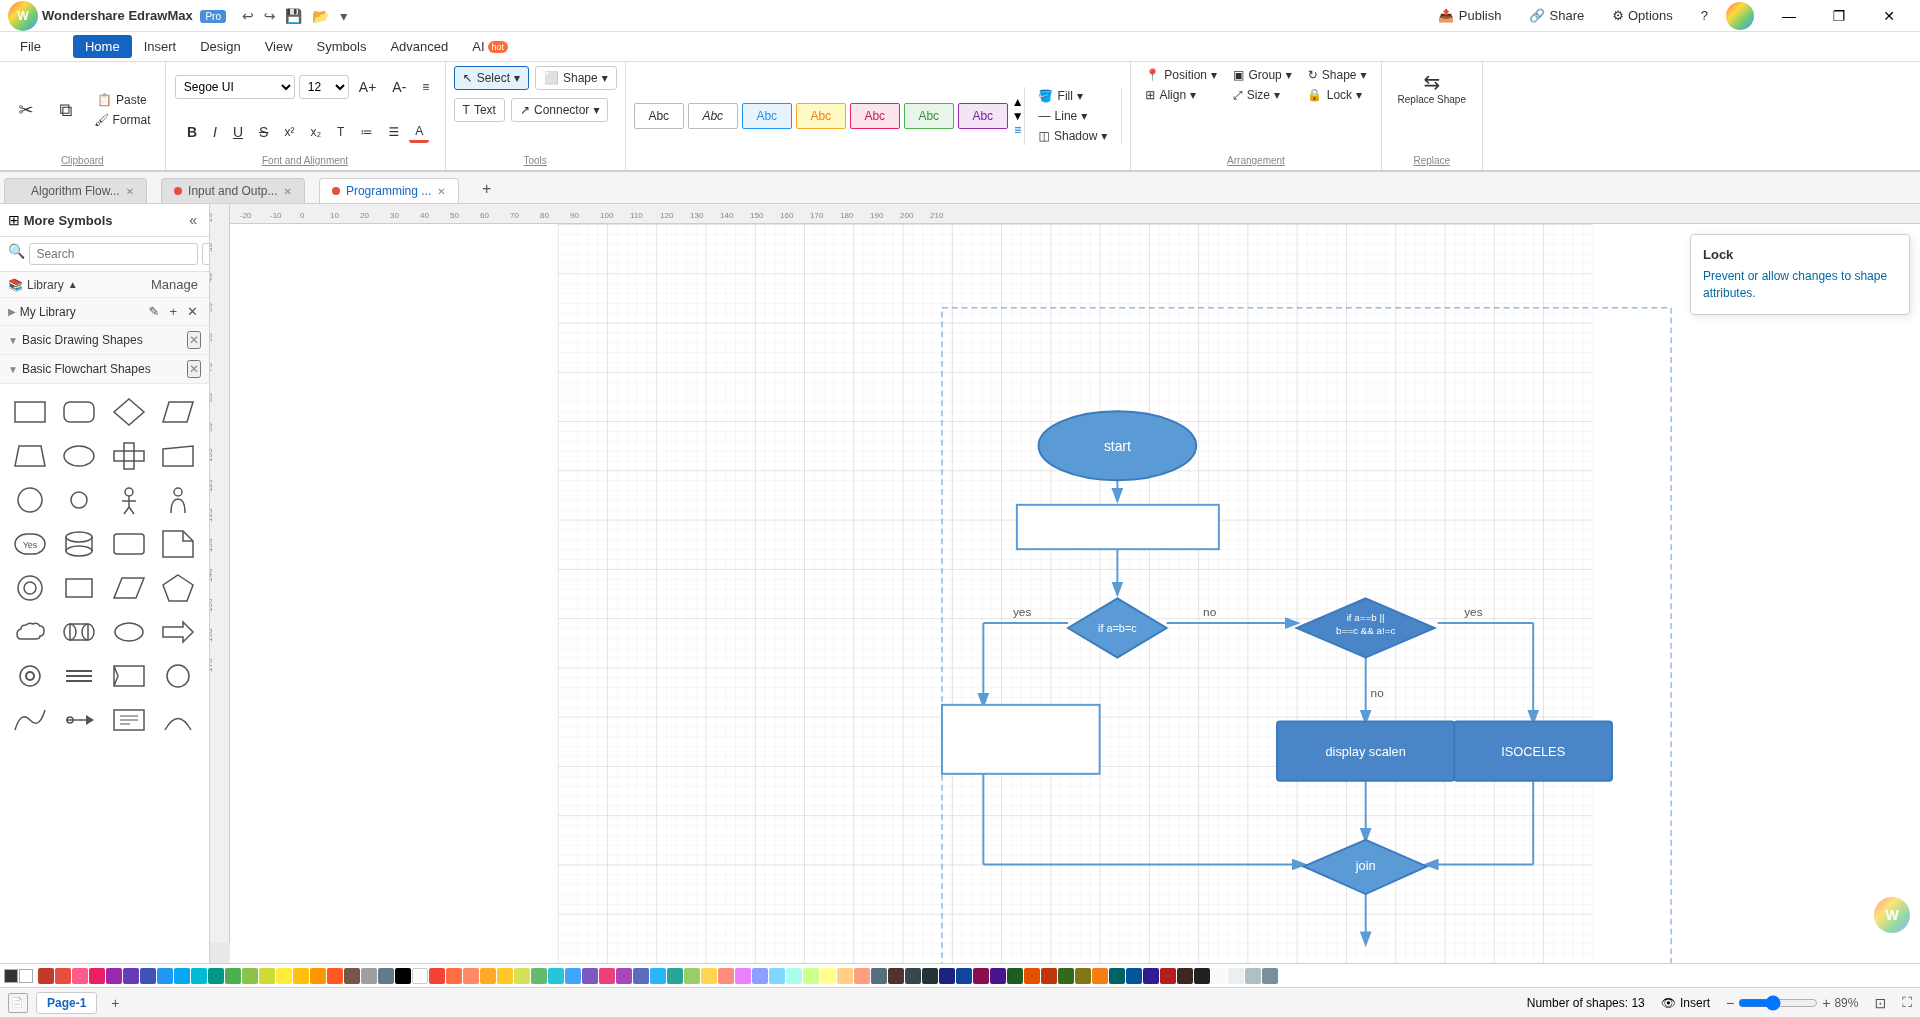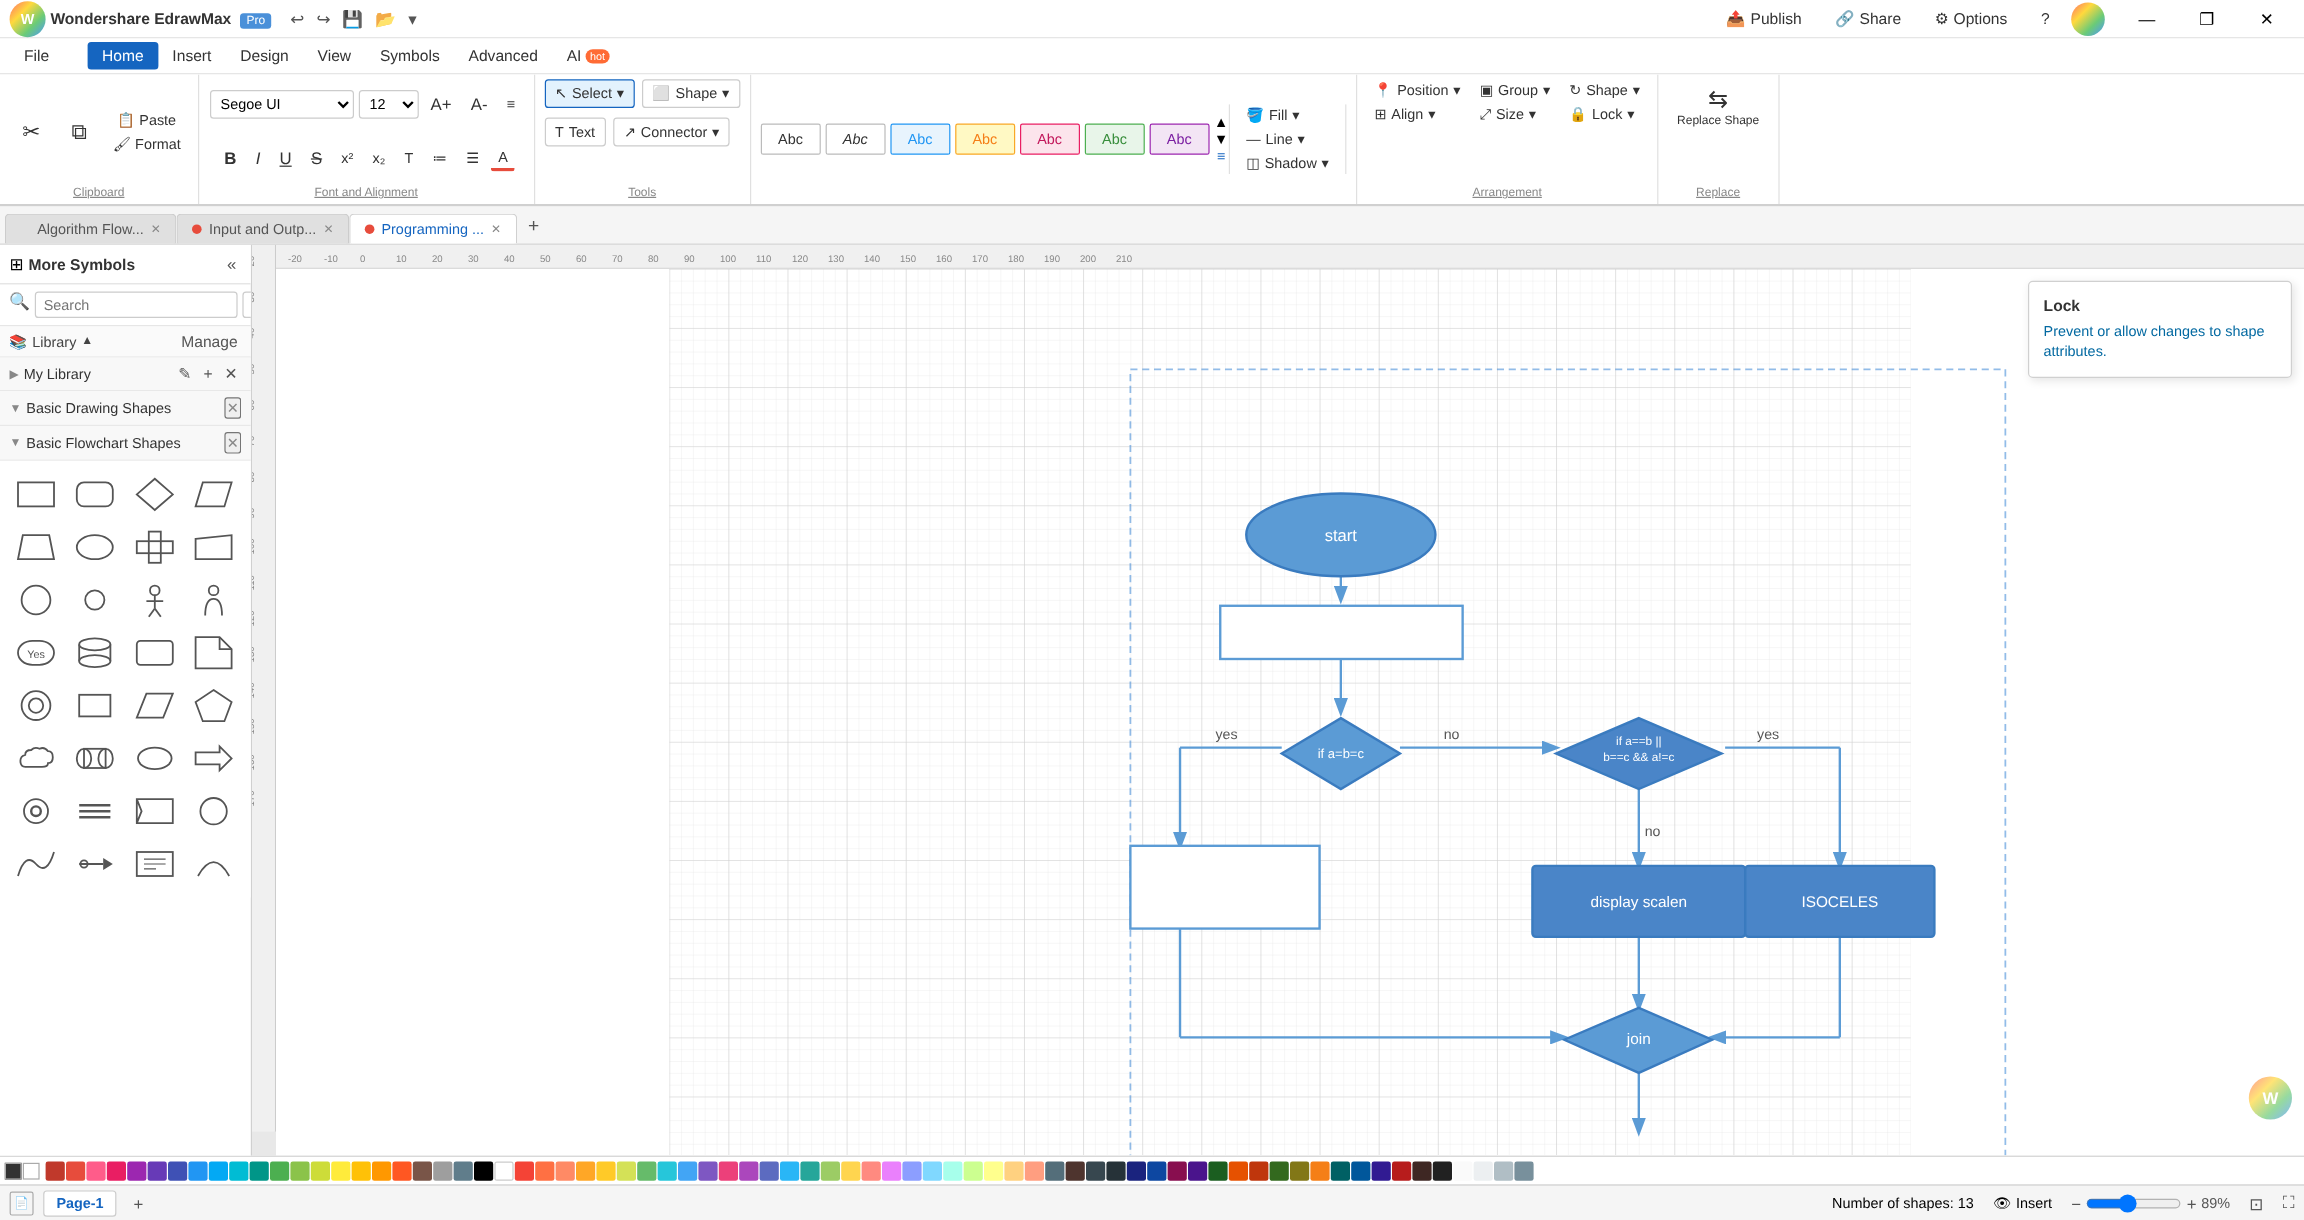--- a/index.html
+++ b/index.html
@@ -133,21 +133,21 @@
       background: #e0e0e0;
       border: 1px solid #ccc;
       border-bottom: none;
       border-radius: 4px 4px 0 0;
       font-size: 12px;
       color: #555;
       cursor: pointer;
       display: flex;
       align-items: center;
       gap: 6px;
-      margin-right: 0;
+      margin-right: 14px;
       max-width: 180px;
       justify-content: center;
     }
     .doc-tab.active { background: #fff; color: #1565c0; border-color: #d0d0d0; font-weight: 500; }
     .doc-tab .dot { width: 8px; height: 8px; border-radius: 50%; }
     .doc-tab .close-btn { font-size: 10px; color: #888; cursor: pointer; }
     .new-tab-btn {
       width: 28px;
       height: 28px;
       background: transparent;

